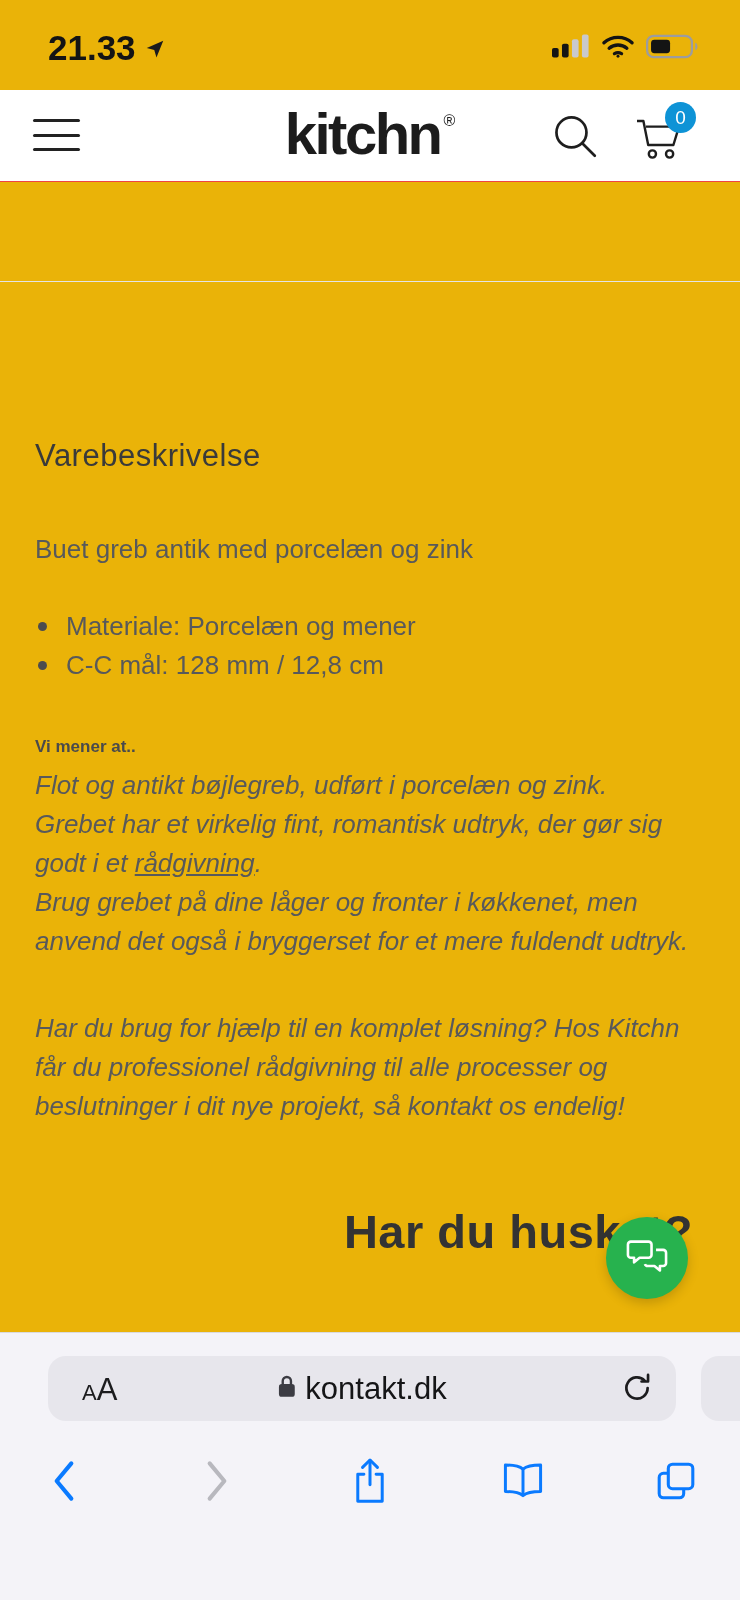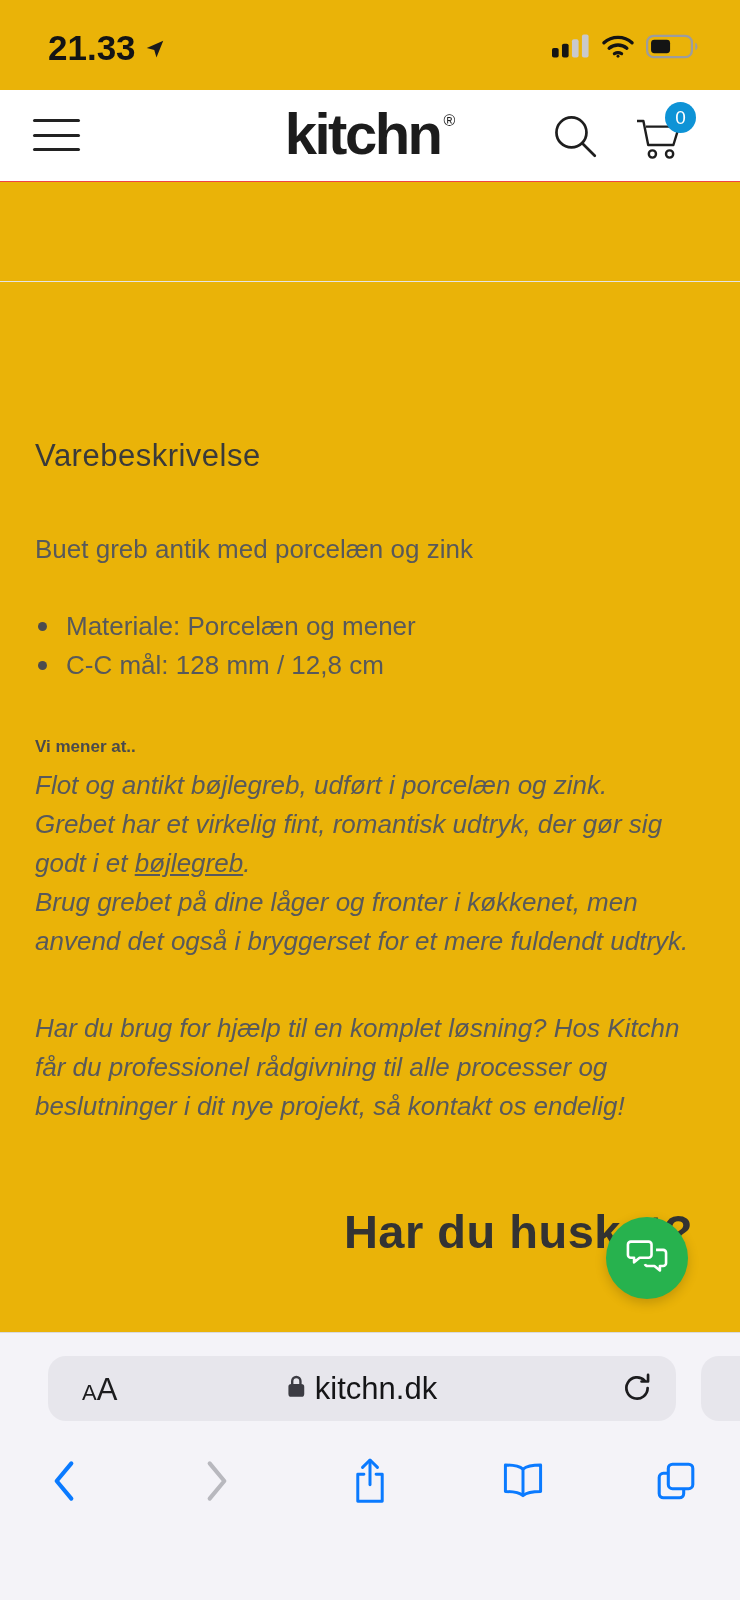--- a/index.html
+++ b/index.html
@@ -120,21 +120,21 @@
   <div class="divider"></div>
 
   <main class="content">
     <h1 class="section-title">Varebeskrivelse</h1>
     <p class="intro">Buet greb antik med porcelæn og zink</p>
     <ul class="bullet-list">
       <li>Materiale: Porcelæn og mener</li>
       <li>C-C mål: 128 mm / 12,8 cm</li>
     </ul>
     <p class="opinion-title">Vi mener at..</p>
-    <p class="opinion-text"><span>Flot og antikt bøjlegreb, udført i porcelæn og zink. Grebet har et virkelig fint, romantisk udtryk, der gør sig godt i et </span><a class="inline-link">bøjlegreb</a><span>.</span></p>
+    <p class="opinion-text"><span>Flot og antikt bøjlegreb, udført i porcelæn og zink. Grebet har et virkelig fint, romantisk udtryk, der gør sig godt i et </span><a class="inline-link">rådgivning</a><span>.</span></p>
     <p class="opinion-text">Brug grebet på dine låger og fronter i køkkenet, men anvend det også i bryggerset for et mere fuldendt udtryk.</p>
     <p class="help-paragraph">Har du brug for hjælp til en komplet løsning? Hos Kitchn får du professionel rådgivning til alle processer og beslutninger i dit nye projekt, så kontakt os endelig!</p>
     <h2 class="next-title">Har du husket?</h2>
   </main>
 
   <button class="chat-fab">
     <span>
       <svg width="42" height="40" viewBox="0 0 26 24" fill="none" stroke="#ffffff" stroke-width="1.6" stroke-linejoin="round">
         <path d="M3 2.5h11a1.8 1.8 0 0 1 1.8 1.8v6.4a1.8 1.8 0 0 1-1.8 1.8H8.4L5 15.3v-2.8H3a1.8 1.8 0 0 1-1.8-1.8V4.3A1.8 1.8 0 0 1 3 2.5z"></path>
         <path d="M18.6 7.6h4.4a1.8 1.8 0 0 1 1.8 1.8v6.4a1.8 1.8 0 0 1-1.8 1.8h-2v2.8l-3.4-2.8h-4.2a1.8 1.8 0 0 1-1.7-1.2"></path>
@@ -148,21 +148,21 @@
           <span class="a-sm">A</span>
           <span class="a-lg">A</span>
         </button>
       <div class="url-center">
         <span>
           <svg width="19" height="26" viewBox="0 0 12 16">
             <rect x="1" y="6.8" width="10" height="8" rx="1.8" fill="#3c3c43"></rect>
             <path d="M3.4 6.8V4.9a2.6 2.6 0 0 1 5.2 0v1.9" fill="none" stroke="#3c3c43" stroke-width="1.5"></path>
           </svg>
         </span>
-        <span>kitchn.dk</span>
+        <span>kontakt.dk</span>
       </div>
       <button class="refresh-btn">
         <svg width="34" height="34" viewBox="0 0 24 24" fill="none" stroke="#1c1c1e" stroke-width="1.9" stroke-linecap="round">
           <path d="M19.5 12a7.5 7.5 0 1 1-2.1-5.2"></path>
           <path d="M19.8 2.8v4.6h-4.6" stroke-linejoin="round"></path>
         </svg>
       </button>
     </div>
     <div class="tab-sliver"></div>
 

